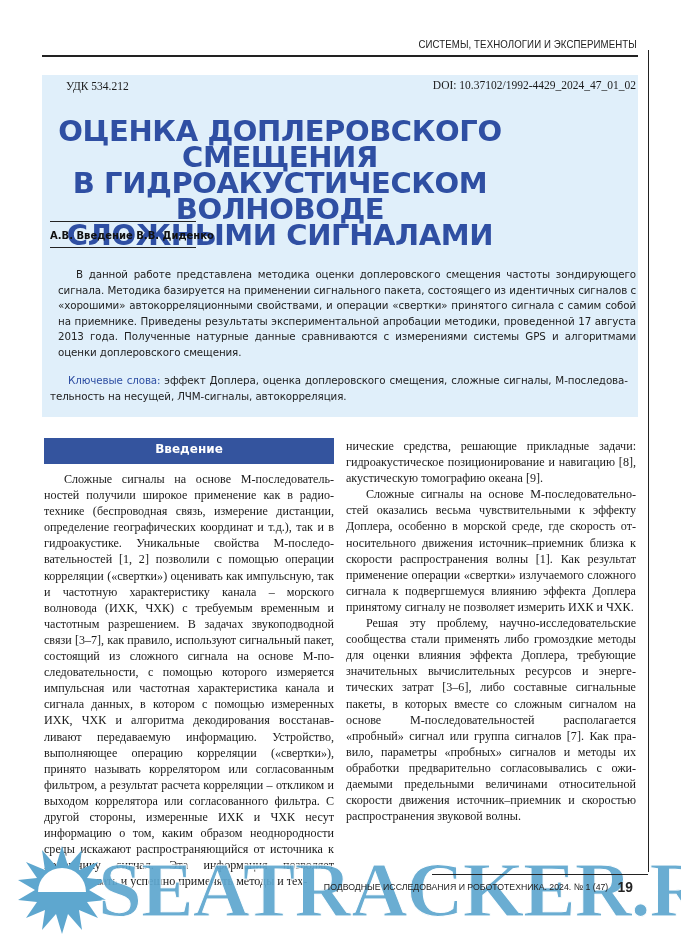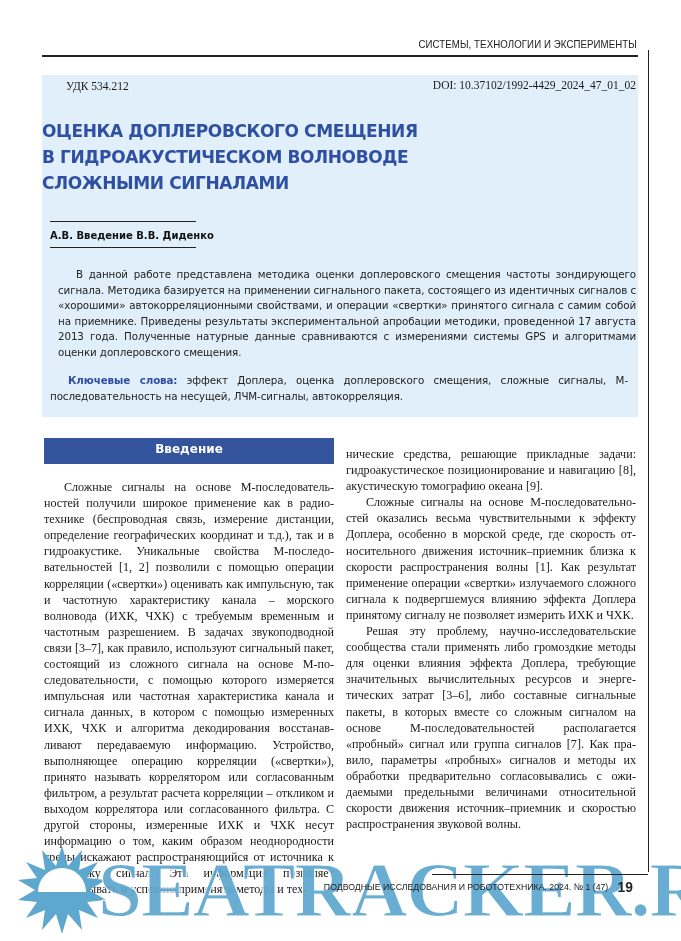--- a/index.html
+++ b/index.html
@@ -26,48 +26,48 @@
     position: absolute; left: 42px; top: 75px; width: 596px; height: 342px;
     background: #e0effa;
   }
   .udk {
     position: absolute; left: 50px; top: 80px; font-size: 11.5px; margin-left: 16px;
   }
   .doi {
     position: absolute; right: 45px; top: 79px; font-size: 11.5px; text-align: right; line-height: 13px;
   }
   .title {
-    position: absolute; left: 42px; top: 118px; width: 476px; 
+    position: absolute; left: 42px; top: 118px; width: 476px; text-align: center;
     font-family: "DejaVu Sans", sans-serif; font-weight: bold; color: #2f4fa3;
-    font-size: 17px; line-height: 26px; letter-spacing: -0.4px;
+    font-size: 29px; line-height: 26px; letter-spacing: -0.4px;
   }
   .authors-rule { position: absolute; left: 50px; width: 146px; height: 1px; background: #222; }
   .authors {
     position: absolute; left: 50px; top: 230px;
     font-family: "DejaVu Sans", sans-serif; font-weight: bold; font-size: 10px; color: #111;
   }
   .abstract {
     position: absolute; left: 58px; top: 267px; width: 578px;
     font-family: "DejaVu Sans", sans-serif; font-size: 10.3px; line-height: 15.5px;
     text-align: justify; text-indent: 18px; color: #222; letter-spacing: -0.1px;
   }
   .keywords {
     position: absolute; left: 50px; top: 373px; width: 578px;
     font-family: "DejaVu Sans", sans-serif; font-size: 10.3px; line-height: 15.5px;
     text-align: justify; text-indent: 18px; color: #222; letter-spacing: -0.1px;
   }
-  .keywords .kw-label { color: #2f4fa3; font-weight: bold; margin-top: 20px; }
+  .keywords .kw-label { color: #2f4fa3; font-weight: normal; margin-top: 20px; }
   .section-band {
     position: absolute; left: 44px; top: 438px; width: 290px; height: 26px;
     background: #34549e; color: #fff; text-align: center;
     font-family: "DejaVu Sans", sans-serif; font-weight: bold; font-size: 12px; line-height: 22px;
   }
   .col {
     position: absolute; width: 290px; font-size: 12.1px; line-height: 16.1px;
-    text-align: justify; color: #1a1a1a; hyphens: manual; margin-top: 8px;
+    text-align: justify; color: #1a1a1a; hyphens: manual;
   }
   .col p { margin: 0; text-indent: 20px; }
   .col p.cont { text-indent: 0; }
   .col-left { left: 44px; top: 471px; }
   .col-right { left: 346px; top: 438px; }
   .footer-rule {
     position: absolute; left: 432px; top: 874px; width: 216px; height: 1px; background: #222;
   }
   .footer {
     position: absolute; right: 48px; top: 878px; font-family: "Liberation Sans", sans-serif;

